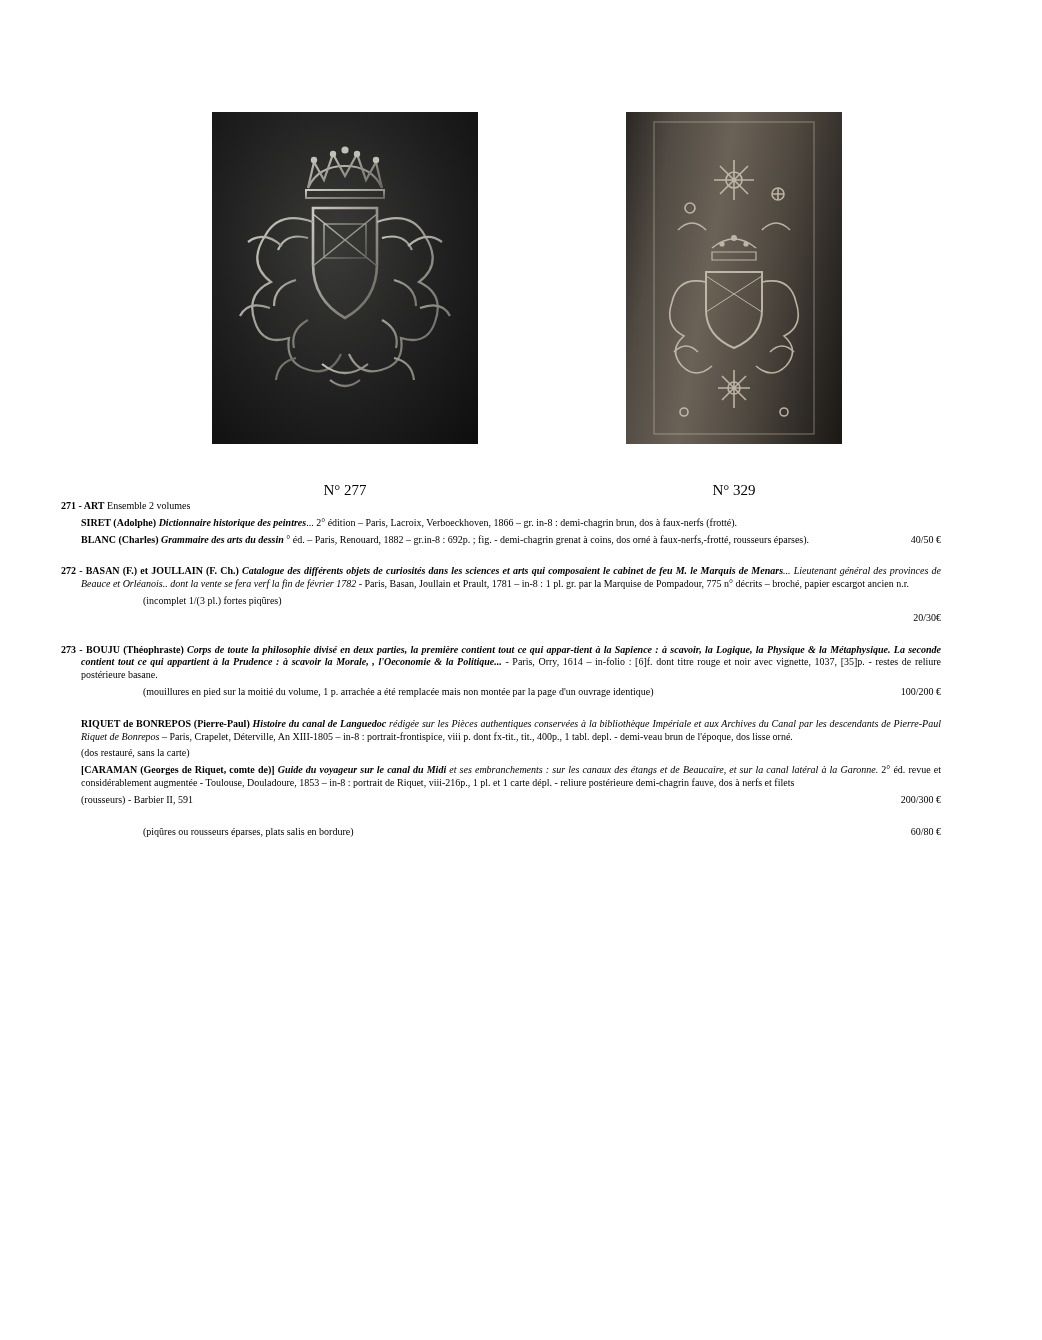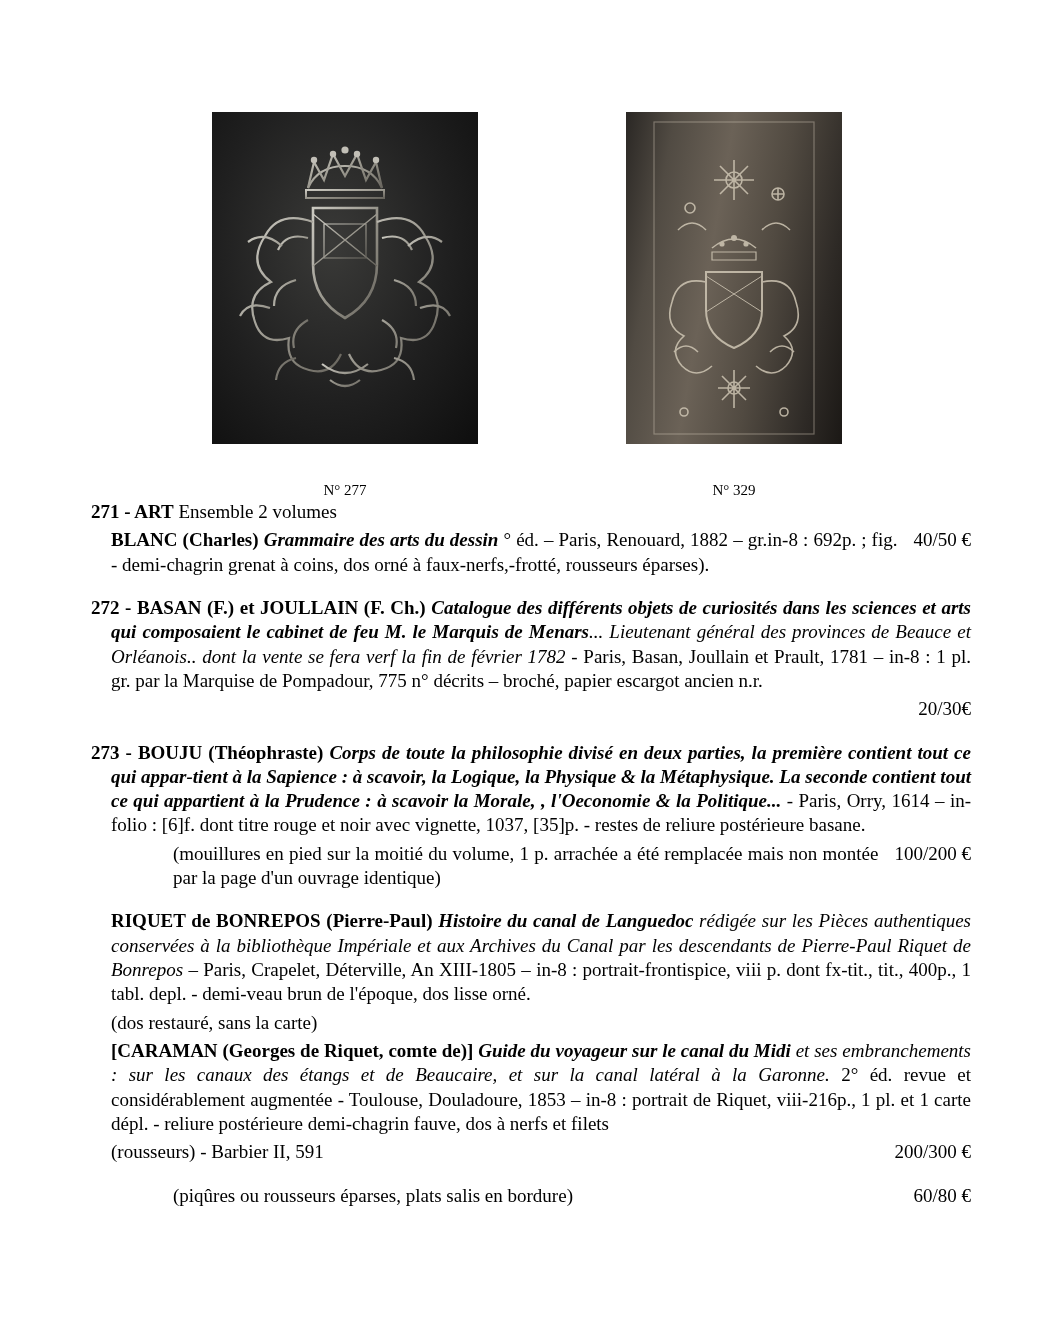--- a/index.html
+++ b/index.html
@@ -57,24 +57,24 @@
   .cap-1 { left: 212px; width: 266px; }
   .cap-2 { left: 626px; width: 216px; }
 
   
   .orn1 { position:absolute; left:0; top:0; width:266px; height:332px; }
   .orn2 { position:absolute; left:0; top:0; width:216px; height:332px; }
 
   
   .body {
     position: absolute;
-    left: 91px;
+    left: 61px;
     top: 500px;
     width: 880px;
-    font-size: 19px;
+    font-size: 10px;
     line-height: 1.28;
     text-align: justify;
   }
   .lot { margin-bottom: 19px; }
   .lot .head {
     text-indent: 0;
   }
   .num { font-weight: bold; }
   .ttl { font-weight: bold; }
   .ital { font-style: italic; }
@@ -180,29 +180,33 @@
     <div class="cap cap-2">N° 329</div>
   </div>
 
   <div class="body">
 
     <div class="lot">
       <p class="head">
         <span class="num">271 - </span><span class="ttl">ART</span><span> Ensemble 2 volumes</span>
       </p>
       <p class="hang sp">
+        <span class="ttl">SIRET (Adolphe) </span><span class="bi">Dictionnaire historique des peintres</span><span>... 2° édition – Paris, Lacroix, Verboeckhoven, 1866 – gr. in-8 : demi-chagrin brun, dos à faux-nerfs (frotté).</span>
+      </p>
+      <p class="hang sp">
         <span class="price">40/50 €</span><span class="ttl">BLANC (Charles) </span><span class="bi">Grammaire des arts du dessin</span><span>  ° éd. – Paris, Renouard, 1882 – gr.in-8 : 692p. ; fig. - demi-chagrin grenat à coins, dos orné à faux-nerfs,-frotté, rousseurs éparses).</span>
       </p>
       <div class="clearer"></div>
     </div>
 
     <div class="lot">
       <p class="hang" style="text-indent:-20px">
         <span class="num">272 - </span><span class="ttl">BASAN (F.) et JOULLAIN (F. Ch.) </span><span class="bi">Catalogue des différents objets de curiosités dans les sciences et arts qui composaient le cabinet de feu M. le Marquis de Menars</span><span class="ital">... Lieutenant général des provinces de Beauce et Orléanois..  dont la vente se fera verf la fin de février 1782</span><span> - Paris, Basan, Joullain et Prault, 1781 – in-8 : 1 pl. gr. par  la Marquise de Pompadour, 775 n° décrits – broché, papier escargot ancien n.r.</span>
       </p>
+      <p class="indent2 sp">(incomplet 1/(3 pl.) fortes piqûres)</p>
       <p class="indent2 sp">
         <span class="price">20/30€</span>
       </p>
       <div class="clearer"></div>
     </div>
 
     <div class="lot">
       <p class="hang" style="text-indent:-20px">
         <span class="num">273 - </span><span class="ttl">BOUJU (Théophraste) </span><span class="bi">Corps de toute la philosophie divisé en deux parties, la première contient tout ce qui appar-tient à la Sapience : à scavoir, la Logique, la Physique &amp; la Métaphysique. La seconde contient tout ce qui appartient à la Prudence : à scavoir la Morale, , l'Oeconomie &amp; la Politique...</span><span> - Paris, Orry, 1614 – in-folio : [6]f. dont titre rouge et noir avec vignette, 1037, [35]p. - restes de reliure postérieure basane.</span>
       </p>

